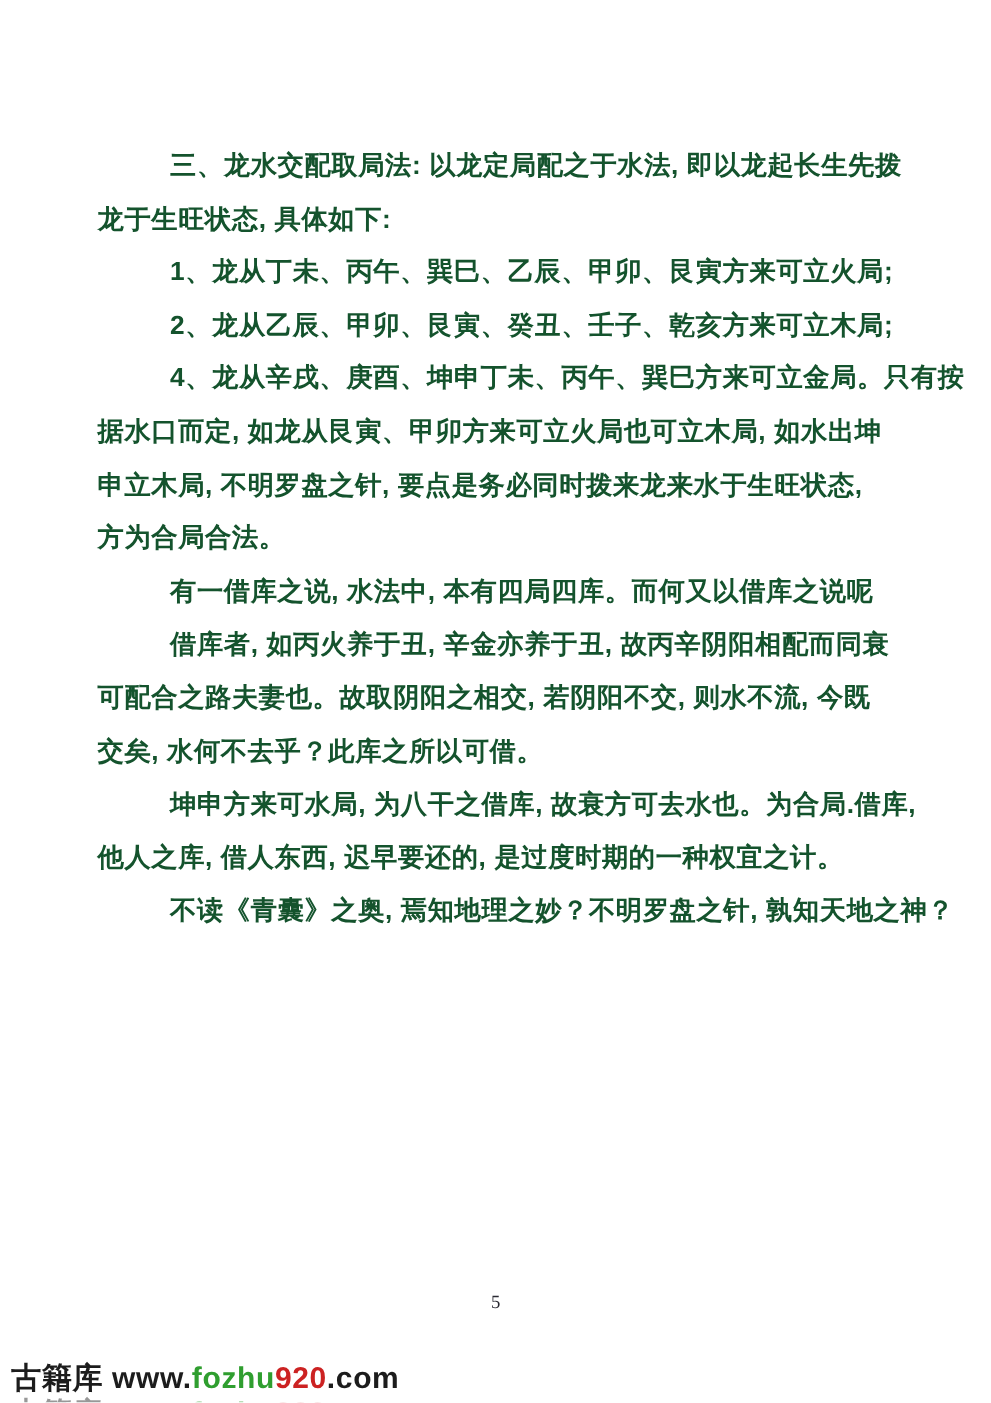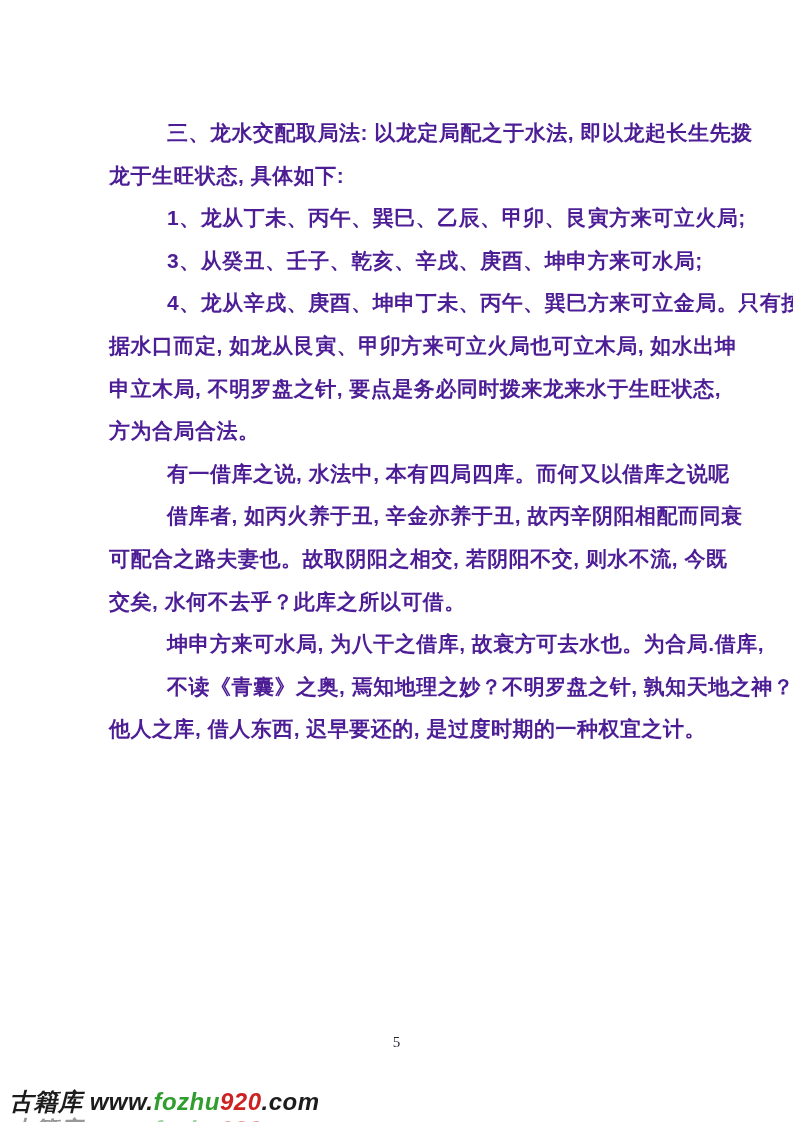--- a/index.html
+++ b/index.html
@@ -10,24 +10,24 @@
   }
   .page {
     position: relative;
     width: 793px;
     height: 1122px;
     background: #ffffff;
     overflow: hidden;
   }
   .text-block {
     position: absolute;
-    left: 109px;
+    left: 78px;
     top: 112px;
     width: 604px;
-    color: #4c1d95;
+    color: #14532d;
   }
   .line {
     height: 42.6px;
     line-height: 42.6px;
     font-size: 21px;
     font-weight: 600;
     white-space: nowrap;
     letter-spacing: 0.5px;
   }
   .line.indent {
@@ -45,49 +45,48 @@
   }
   .watermark {
     position: absolute;
     left: 9px;
     top: 1086px;
     font-size: 24px;
     font-weight: bold;
     letter-spacing: 0.5px;
     color: #1c1c1c;
     white-space: nowrap;
-    font-style: italic;
   }
   .watermark-ghost {
     top: 1114px;
     opacity: 0.45;
     filter: blur(0.4px);
   }
 </style>
 </head>
 <body>
 
 <div class="page">
 
   <div class="text-block" id="lines">
       <div class="line indent">三、龙水交配取局法: 以龙定局配之于水法, 即以龙起长生先拨</div>
       <div class="line">龙于生旺状态, 具体如下:</div>
       <div class="line indent">1、龙从丁未、丙午、巽巳、乙辰、甲卯、艮寅方来可立火局;</div>
-      <div class="line indent">3、从癸丑、壬子、乾亥、辛戌、庚酉、坤申方来可水局;</div>
+      <div class="line indent">2、龙从乙辰、甲卯、艮寅、癸丑、壬子、乾亥方来可立木局;</div>
       <div class="line indent">4、龙从辛戌、庚酉、坤申丁未、丙午、巽巳方来可立金局。只有按</div>
       <div class="line">据水口而定, 如龙从艮寅、甲卯方来可立火局也可立木局, 如水出坤</div>
       <div class="line">申立木局, 不明罗盘之针, 要点是务必同时拨来龙来水于生旺状态,</div>
       <div class="line">方为合局合法。</div>
       <div class="line indent">有一借库之说, 水法中, 本有四局四库。而何又以借库之说呢</div>
       <div class="line indent">借库者, 如丙火养于丑, 辛金亦养于丑, 故丙辛阴阳相配而同衰</div>
       <div class="line">可配合之路夫妻也。故取阴阳之相交, 若阴阳不交, 则水不流, 今既</div>
       <div class="line">交矣, 水何不去乎？此库之所以可借。</div>
       <div class="line indent">坤申方来可水局, 为八干之借库, 故衰方可去水也。为合局.借库,</div>
+      <div class="line">他人之库, 借人东西, 迟早要还的, 是过度时期的一种权宜之计。</div>
       <div class="line indent">不读《青囊》之奥, 焉知地理之妙？不明罗盘之针, 孰知天地之神？</div>
-      <div class="line">他人之库, 借人东西, 迟早要还的, 是过度时期的一种权宜之计。</div>
     </div>
 
   <div class="page-number">5</div>
 
   <div class="watermark">
     <span>古籍库 www.</span><span class="wm-green" style="color: rgb(47, 158, 47);">fozhu</span><span class="wm-red" style="color: rgb(204, 34, 34);">920</span><span>.com</span>
   </div>
 
   <div class="watermark watermark-ghost">
     <span>古籍库 www.</span><span class="wm-green" style="color: rgb(47, 158, 47);">fozhu</span><span class="wm-red" style="color: rgb(204, 34, 34);">920</span><span>.com</span>

